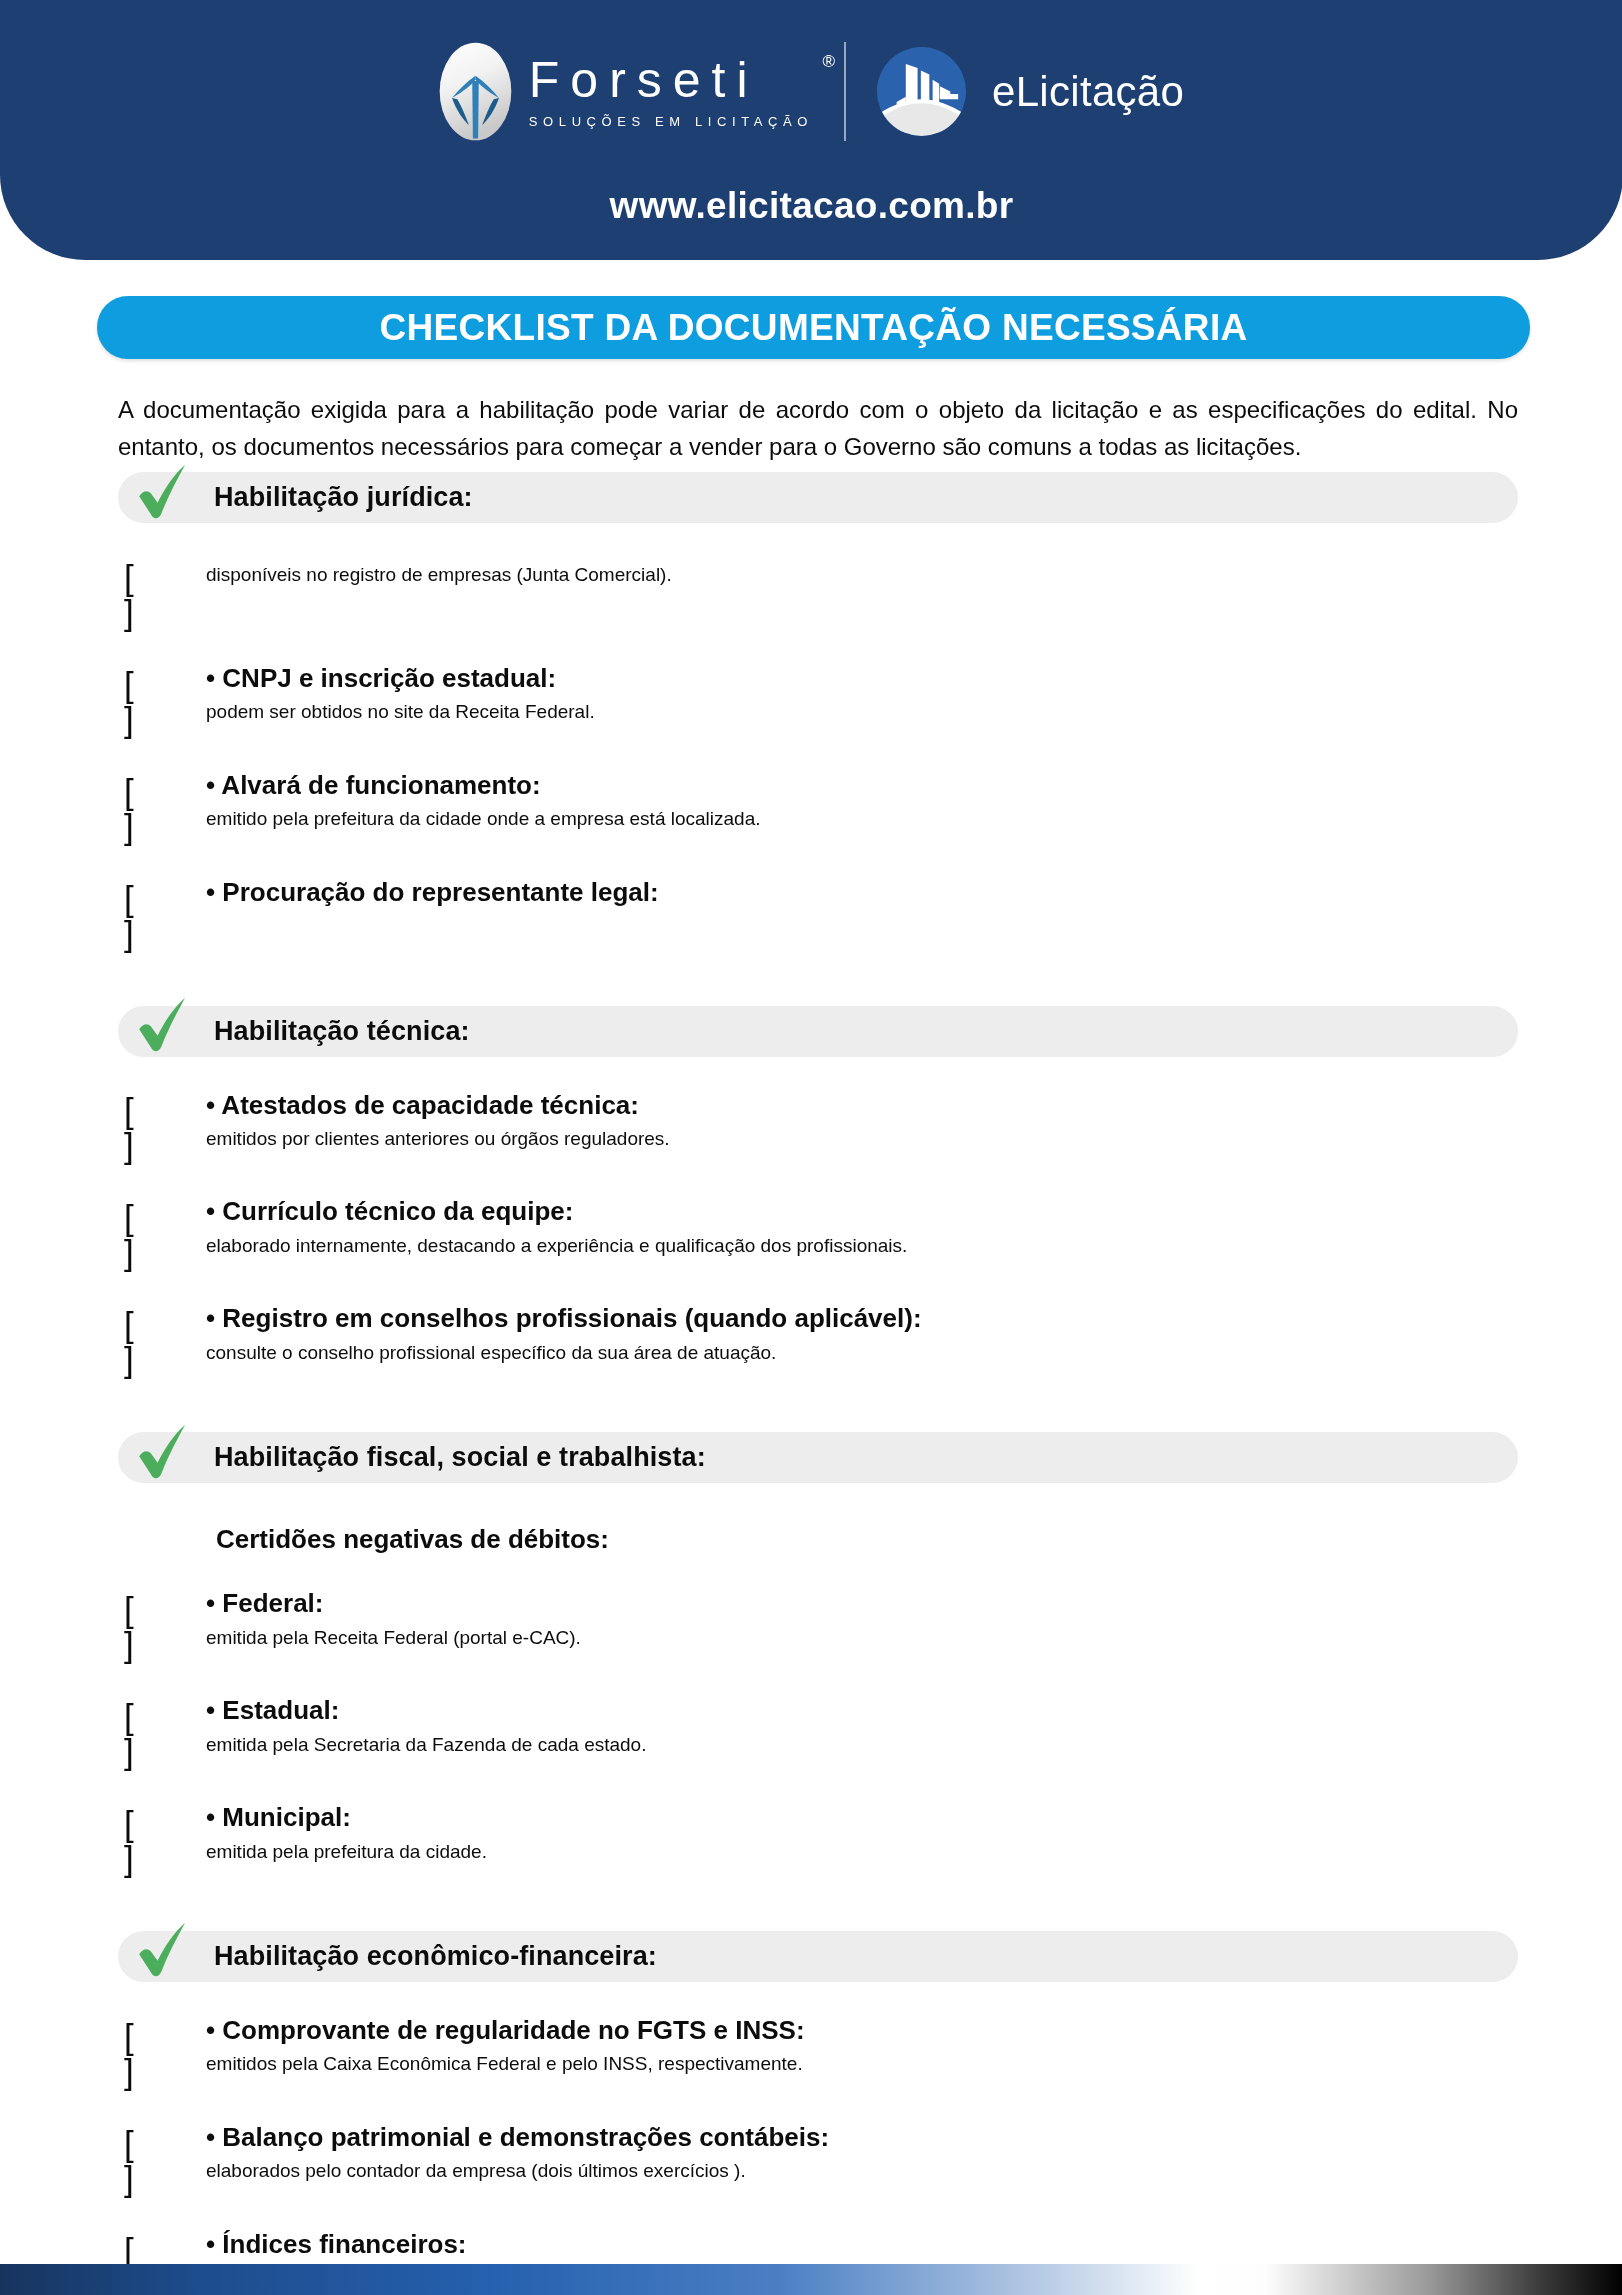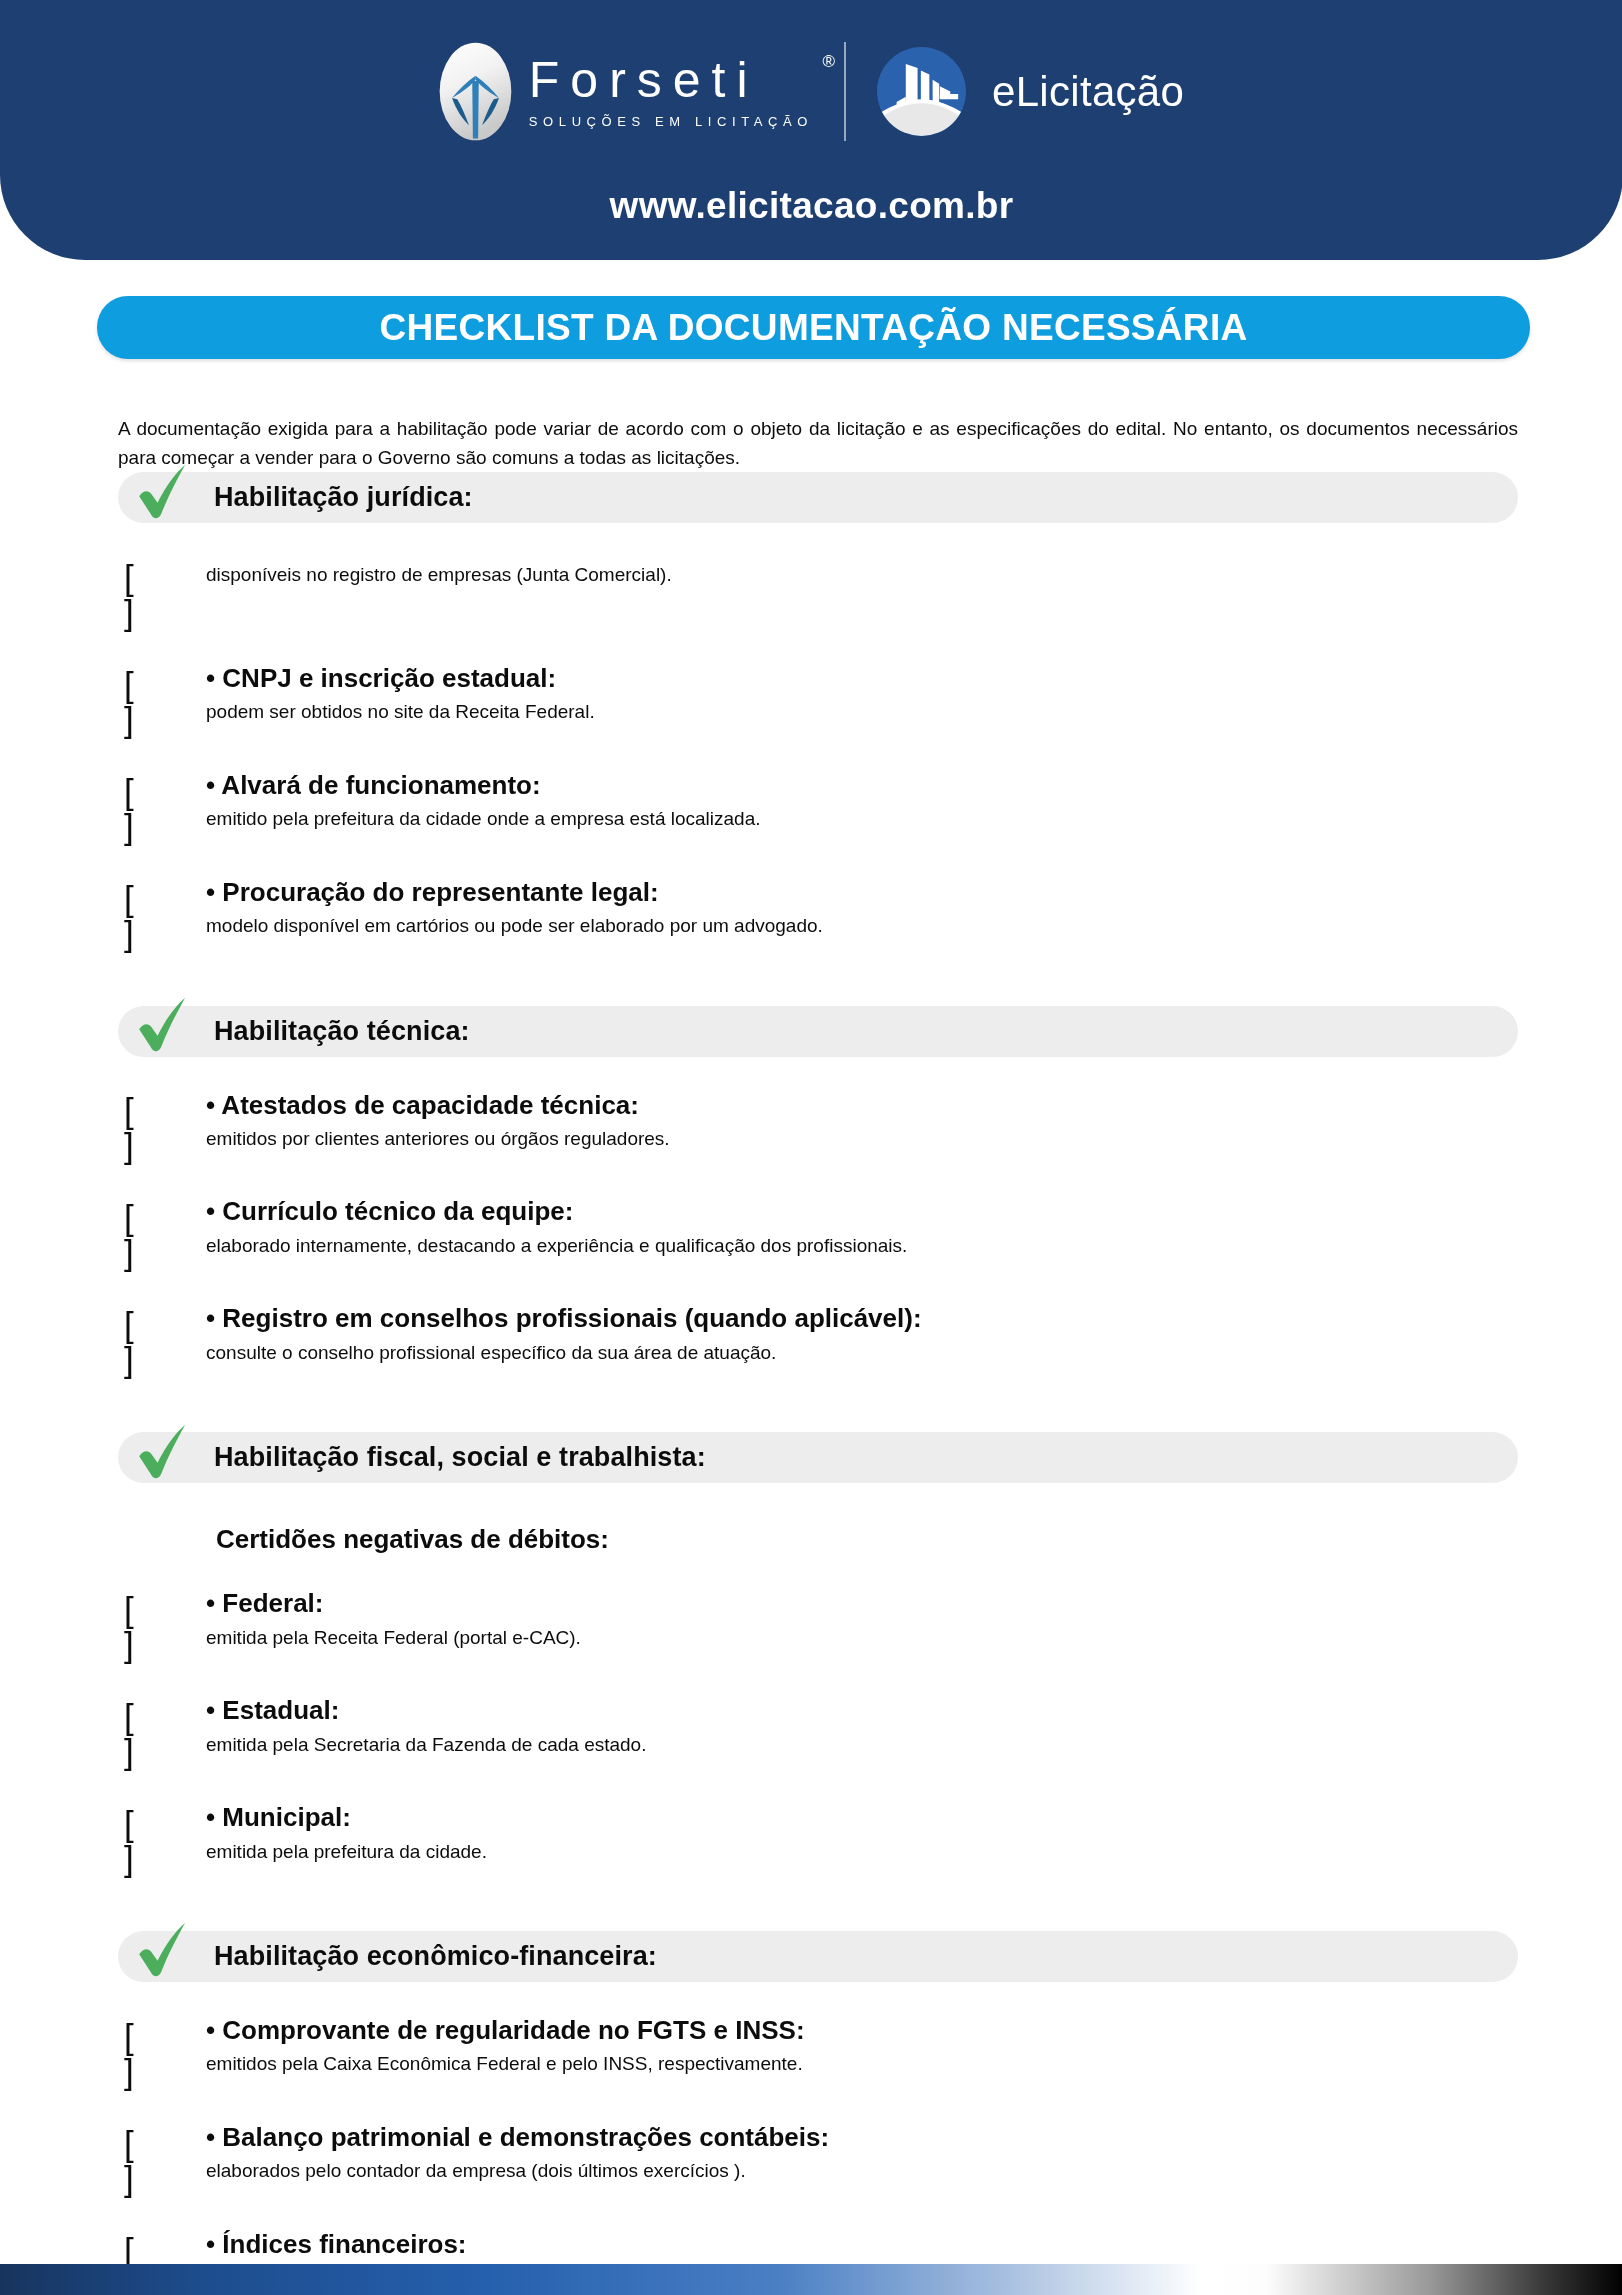--- a/index.html
+++ b/index.html
@@ -146,25 +146,25 @@
     font-size: 37px;
     font-weight: 700;
     color: #ffffff;
     letter-spacing: 0.3px;
     white-space: nowrap;
   }
 
   
   .intro {
     position: absolute;
-    top: 395px;
+    top: 367px;
     left: 118px;
     width: 1400px;
     font-family: "Liberation Sans", sans-serif;
-    font-size: 19px;
+    font-size: 24px;
     font-weight: 400;
     color: #0c0c0c;
     line-height: 1.55;
     text-align: justify;
   }
 
   
   .content {
     position: absolute;
     top: 472px;
@@ -363,21 +363,20 @@
           <span class="item-checkbox">[ ]</span>
           <div class="item-body">
             <div class="item-title">• Alvará de funcionamento:</div>
             <div class="item-desc">emitido pela prefeitura da cidade onde a empresa está localizada.</div>
           </div>
         </div>
         <div class="item">
           <span class="item-checkbox">[ ]</span>
           <div class="item-body">
             <div class="item-title">• Procuração do representante legal:</div>
-            <div class="item-desc">modelo disponível em cartórios ou pode ser elaborado por um advogado.</div>
           </div>
         </div>
       </div>
     </div>
     <div class="section gap-lg">
       <div class="section-header">
         <span class="section-check">
   <svg width="63" height="63" viewBox="0 0 96 96" xmlns="http://www.w3.org/2000/svg">
     <path d="M14 52 C20 44, 26 42, 32 48 L42 62 C54 38, 68 18, 84 4 C72 26, 58 52, 48 78 C44 88, 36 88, 32 80 Z" fill="#4cae5d"></path>
   </svg></span>

